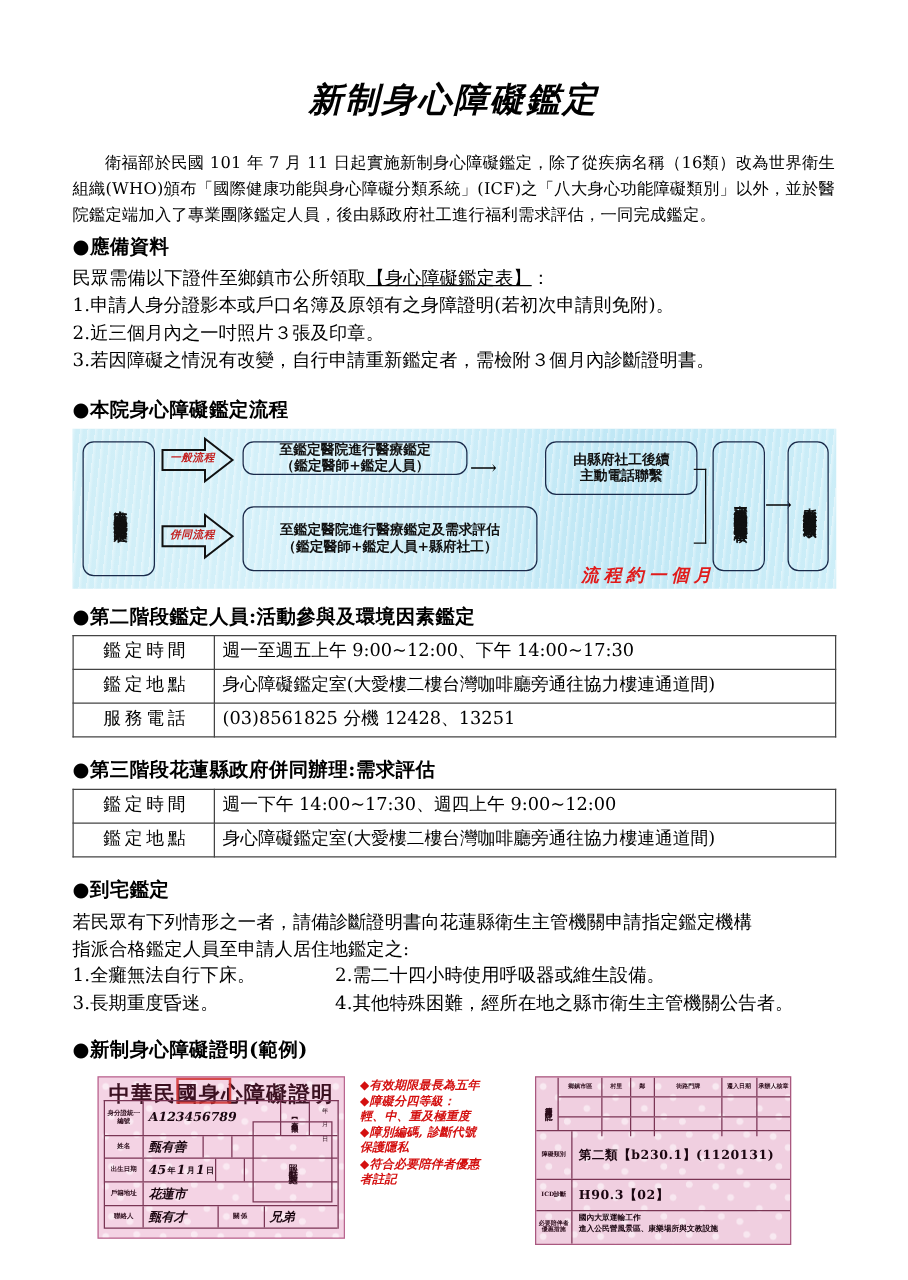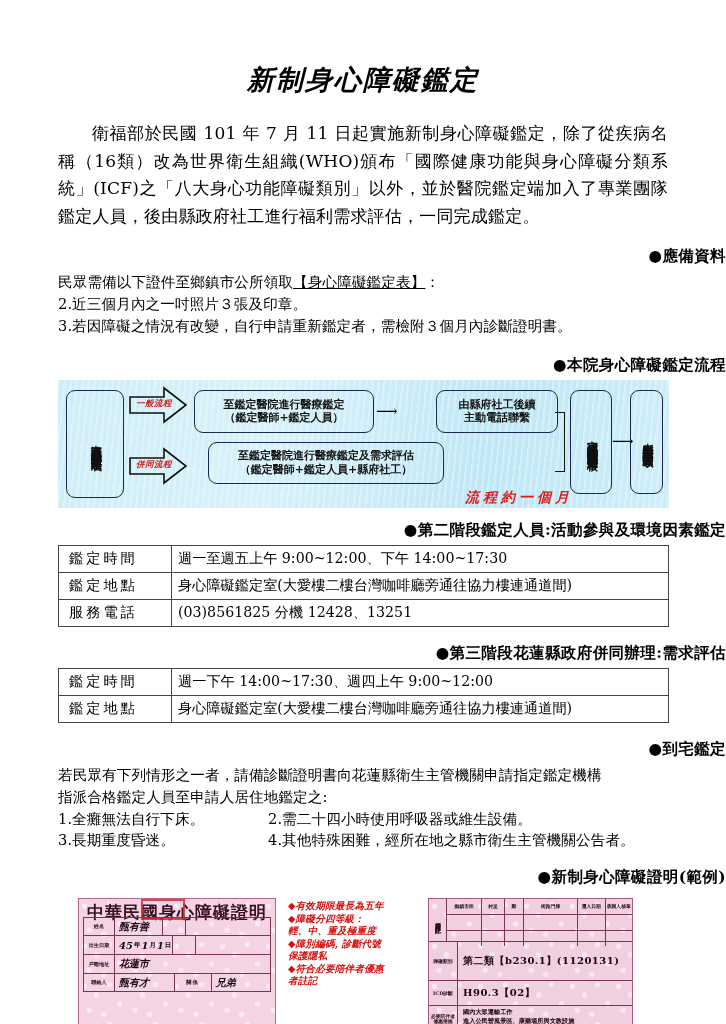--- a/index.html
+++ b/index.html
@@ -26,32 +26,31 @@
     text-align: center;
     font-size: 27px;
     font-weight: bold;
     font-style: italic;
     letter-spacing: 2px;
     margin: 62px 0 0 0;
     font-family: "DejaVu Serif", "Liberation Serif", serif;
   }
   .intro {
     margin: 22px 58px 0 58px;
-    font-size: 17px;
+    font-size: 13px;
     line-height: 1.62;
     text-align: justify;
     text-indent: 2em;
     letter-spacing: 0.2px;
   }
   .section-head {
-    margin: 16px 0 4px 58px;
+    margin: 4px 0 4px 58px;
     font-size: 15.5px;
     font-weight: bold;
     letter-spacing: 0.4px;
-    text-align: right;
   }
   .body-line {
     margin: 0 58px 0 58px;
     font-size: 14.6px;
     line-height: 1.50;
     letter-spacing: 0.1px;
   }
   .ul-box {
     text-decoration: underline;
   }
@@ -139,20 +138,21 @@
     font-size: 14.2px;
   }
   table.info td {
     border: 1px solid #444;
     padding: 2px 6px;
     line-height: 1.35;
     height: 22px;
   }
   table.info td.k {
     width: 96px;
+    text-align: center;
     letter-spacing: 3px;
     padding-left: 10px;
   }
 
   
   .cards {
     position: relative;
     margin: 8px 0 0 0;
     height: 170px;
   }
@@ -390,40 +390,41 @@
 <div class="page">
 
   <div class="doc-title">新制身心障礙鑑定</div>
 
   <div class="intro">衛福部於民國 101 年 7 月 11 日起實施新制身心障礙鑑定，除了從疾病名稱（16類）改為世界衛生組織(WHO)頒布「國際健康功能與身心障礙分類系統」(ICF)之「八大身心功能障礙類別」以外，並於醫院鑑定端加入了專業團隊鑑定人員，後由縣政府社工進行福利需求評估，一同完成鑑定。</div>
 
   <div class="section-head">●應備資料</div>
   <div class="body-line">
     <span>民眾需備以下證件至鄉鎮市公所領取</span><span class="ul-box">【身心障礙鑑定表】</span><span>：</span>
   </div>
+  <div class="body-line">1.申請人身分證影本或戶口名簿及原領有之身障證明(若初次申請則免附)。</div>
   <div class="body-line">2.近三個月內之一吋照片３張及印章。</div>
   <div class="body-line">3.若因障礙之情況有改變，自行申請重新鑑定者，需檢附３個月內診斷證明書。</div>
 
   <div class="section-head" style="margin-top:18px">●本院身心障礙鑑定流程</div>
   <div class="flow-wrap">
     <div class="fbox vert" style="left:8px; top:10px; width:58px; height:108px;">申請人至戶籍地公所領取身障鑑定表</div>
 
     <svg class="arrow-big" style="left:70px; top:5px;" viewBox="0 0 60 40">
       <polygon points="2,12 36,12 36,3 58,20 36,37 36,28 2,28" fill="none" stroke="#111" stroke-width="1.6"></polygon>
     </svg>
     <div class="flow-label" style="left:78px; top:18px;font-style:italic;">一般流程</div>
 
     <svg class="arrow-big" style="left:70px; top:66px;" viewBox="0 0 60 40">
       <polygon points="2,12 36,12 36,3 58,20 36,37 36,28 2,28" fill="none" stroke="#111" stroke-width="1.6"></polygon>
     </svg>
     <div class="flow-label" style="left:78px; top:79px;">併同流程</div>
 
-    <div class="fbox" style="left:136px; top:10px; width:180px; height:43px; white-space:pre-line;">至鑑定醫院進行醫療鑑定
+    <div class="fbox" style="left:136px; top:10px; width:180px; height:27px; white-space:pre-line;">至鑑定醫院進行醫療鑑定
 （鑑定醫師+鑑定人員）</div>
-    <div class="fbox" style="left:136px; top:62px; width:236px; height:42px; white-space:pre-line;margin-left:14px;">至鑑定醫院進行醫療鑑定及需求評估
+    <div class="fbox" style="left:136px; top:62px; width:236px; height:52px; white-space:pre-line;">至鑑定醫院進行醫療鑑定及需求評估
 （鑑定醫師+鑑定人員+縣府社工）</div>
 
     <div class="arrow-small" style="left:318px; top:24px;">⟶</div>
 
     <div class="fbox" style="left:378px; top:10px; width:122px; height:43px; white-space:pre-line;">由縣府社工後續
 主動電話聯繫</div>
 
     <div class="brace" style="left:497px; top:32px; height:58px;"></div>
 
     <div class="fbox vert" style="left:512px; top:10px; width:42px; height:104px;">完成鑑定後統一由醫院寄送至縣市衛生局審核</div>
@@ -480,20 +481,29 @@
   <div class="section-head" style="margin-top:16px">●新制身心障礙證明(範例)</div>
 
   <div class="cards">
 
     <div class="cardfront">
       <div class="patt"></div>
       <div class="cf-title">中華民國身心障礙證明</div>
       <div class="cf-stamp"></div>
       <div class="cf-grid">
 
+        <div class="crow" style="min-height:17px">
+          <div class="clab">
+            <span>身分證統一編號</span>
+          </div>
+          <div class="cval">A123456789</div>
+          <div class="valid-cell">【有效期限】</div>
+          <div class="ymd-cell">年 月 日</div>
+          <div class="photo-cell" style="position:absolute;right:4px;top:16px;height:63px;width:62px;border:1px solid #7a3554;">照片黏貼處</div>
+        </div>
 
         <div class="crow" style="min-height:17px">
           <div class="clab">
             <span>姓名</span>
           </div>
           <div class="cval">甄有善</div>
           <div class="valid-cell"></div>
           <div class="ymd-cell"></div>
           <div style="width:62px;min-width:62px"></div>
         </div>

